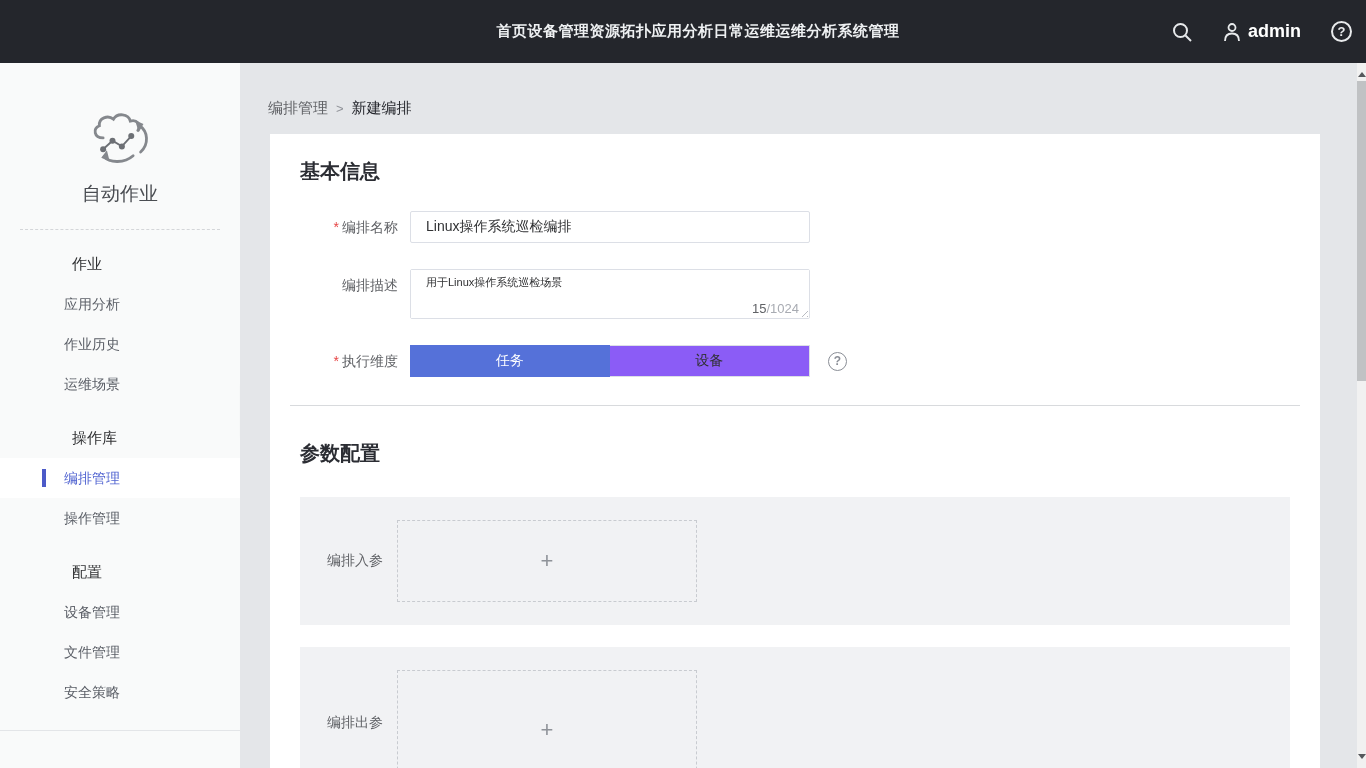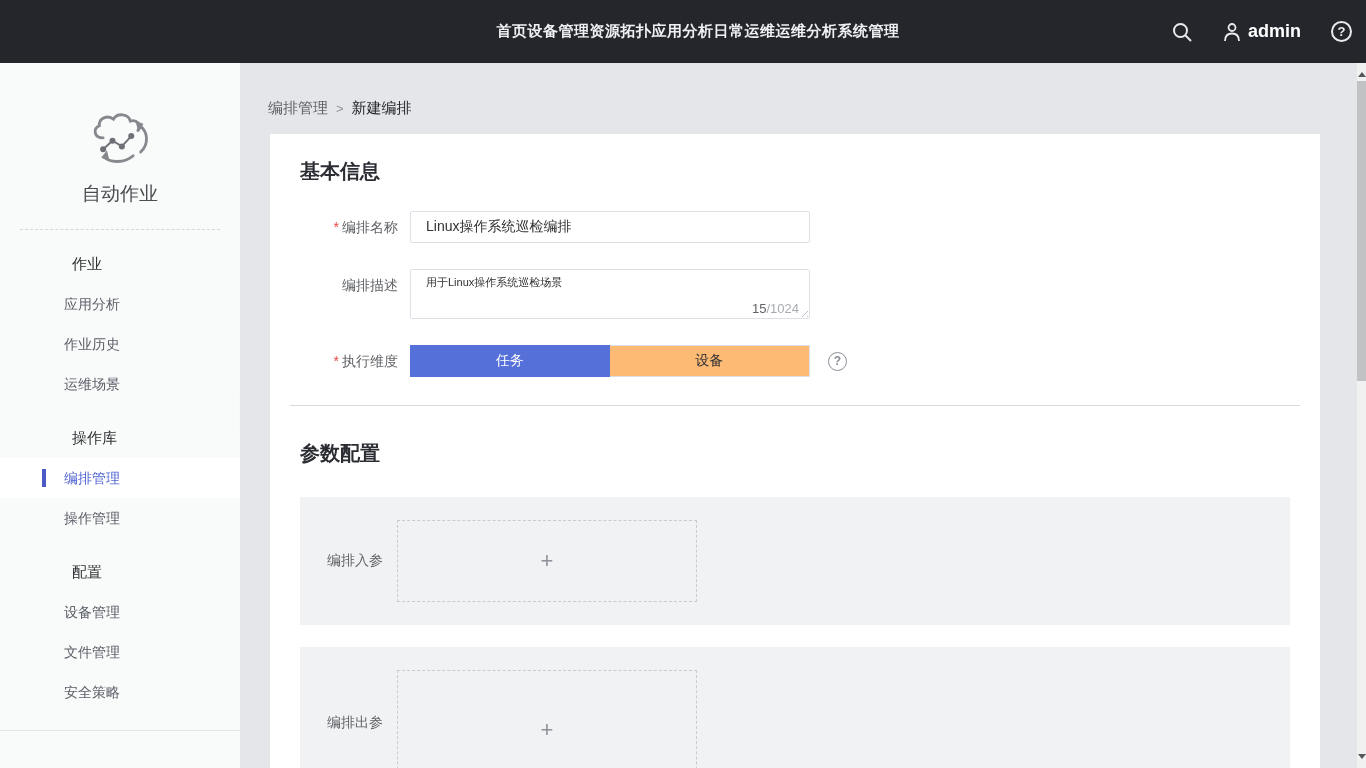--- a/index.html
+++ b/index.html
@@ -73,21 +73,21 @@
   .char-count { color:#606266; }
   .char-max { color:#a8abb2; }
   .resize-grip { position:absolute; right:1px; bottom:1px; width:9px; height:9px;
     clip-path:polygon(100% 0,100% 100%,0 100%);
     background:repeating-linear-gradient(135deg,#b9bcc2 0 1px,transparent 1px 4px); }
 
   .toggle-group { display:flex; width:400px; height:32px; cursor:pointer;text-align:center; }
   .toggle-opt { flex:1; display:flex; align-items:center; justify-content:center;
     font-size:14px; }
   .toggle-opt.active { background:#5571d9; color:#ffffff; }
-  .toggle-opt.inactive { background:#fdba74; color:#303133; border:1px solid #dcdfe6;
+  .toggle-opt.inactive { background:#8b5cf6; color:#303133; border:1px solid #dcdfe6;
     border-left:none; }
   .dim-help { margin-left:18px; width:19px; height:19px; border:1.6px solid #8a8e96;
     border-radius:50%; color:#8a8e96; font-size:12px; font-weight:bold; display:flex;
     align-items:center; justify-content:center; align-self:center; cursor:pointer; }
 
   .card-divider { margin:28px -10px 0 -10px; border-top:1px solid #d8dadd; }
   .params-title { margin-top:34px; }
 
   .param-panel { margin-top:30px; background:#f1f2f4; display:flex;
     align-items:center; padding:23px 0;text-align:center; }

